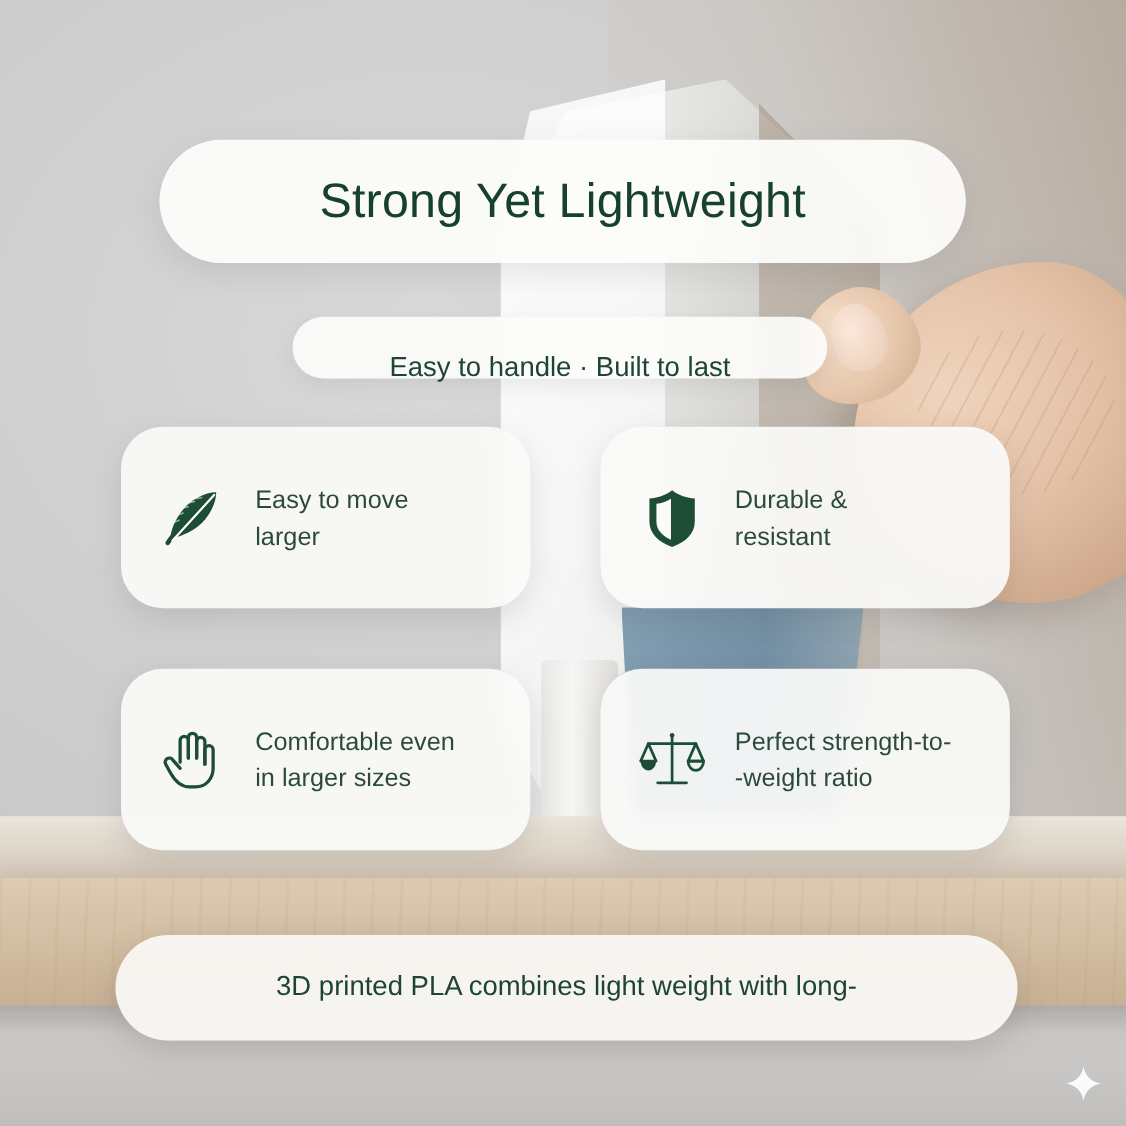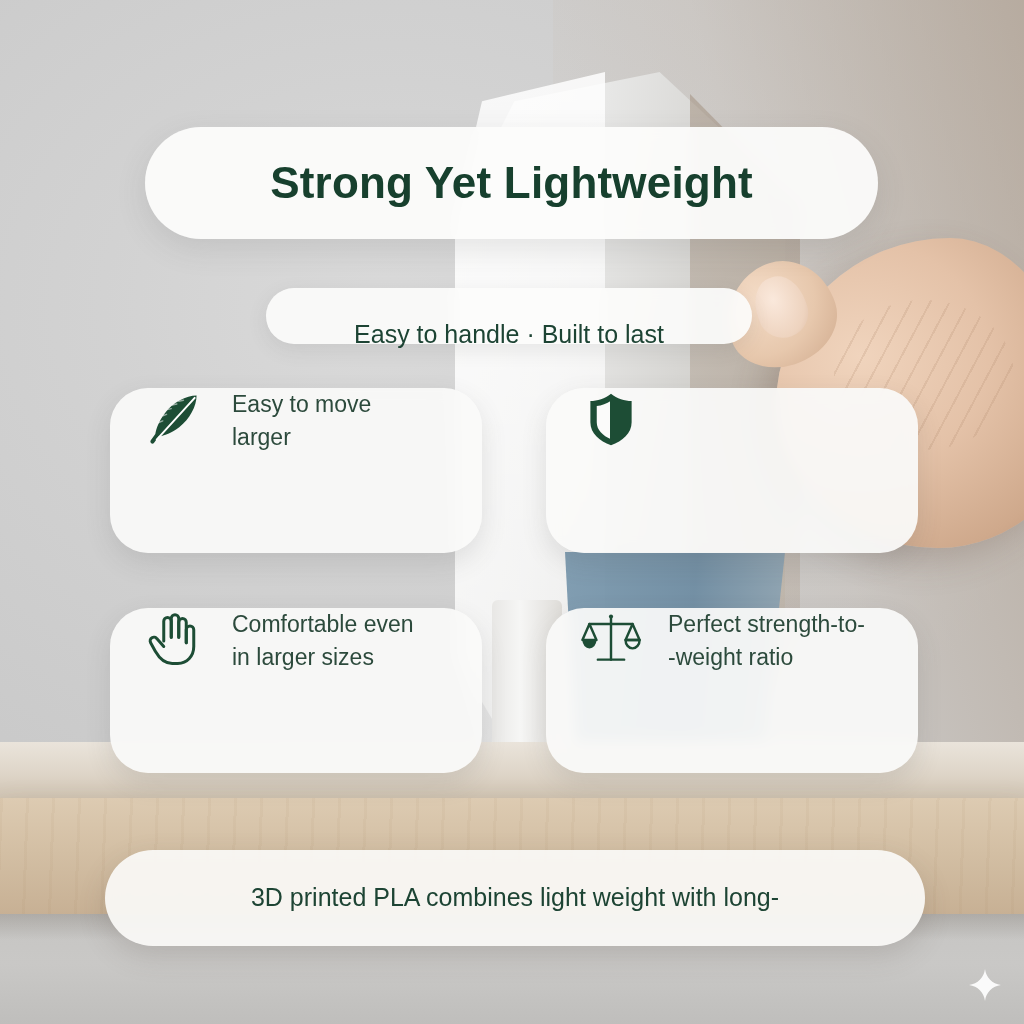--- a/index.html
+++ b/index.html
@@ -144,21 +144,21 @@
     left: 145px; top: 127px;
     width: 733px; height: 112px;
     border-radius: 56px;
     background: rgba(252,252,251,.94);
     backdrop-filter: blur(7px);
     box-shadow: 0 10px 30px rgba(80,80,80,.13);
     display: flex; align-items: center; justify-content: center;
   }
   .title-text {
     font-size: 44px;
-    font-weight: 700;
+    font-weight: 400;
     color: #17402e;
     letter-spacing: .2px;
     white-space: nowrap;
   }
 
   .pill-sub {
     position: absolute;
     left: 266px; top: 288px;
     width: 486px; height: 56px;
     border-radius: 28px;
@@ -184,21 +184,21 @@
     column-gap: 64px;
     row-gap: 55px;
   }
 
   .feature-card {
     border-radius: 38px;
     background: rgba(250,250,249,.93);
     backdrop-filter: blur(7px);
     box-shadow: 0 10px 26px rgba(80,80,80,.14);
     display: flex;
-    align-items: flex-start;
+    align-items: center;
     padding: 0 26px 0 34px;
     gap: 26px;
   }
   .feature-icon {
     flex: 0 0 62px;
     width: 62px; height: 62px;
     display: flex; align-items: center; justify-content: center;
   }
   .feature-icon svg { width: 60px; height: 60px; display: block; }
   .feature-label {
@@ -280,20 +280,24 @@
       </span>
     </div>
 
     <div class="feature-card">
       <span class="feature-icon">
         <svg viewBox="0 0 64 64" fill="none">
           <path d="M32 5c6.5 5.2 14.5 7.6 22 7.9v22.6C54 47.2 44.4 55.6 32 60 19.6 55.6 10 47.2 10 35.5V12.9C17.5 12.6 25.5 10.2 32 5z" fill="#1d4d35"></path>
           <path d="M32 12.5c-4.6 3.3-10 5.1-15.2 5.6v17.4c0 8.2 6.4 14.5 15.2 18V12.5z" fill="#fbfbfa"></path>
           <path d="M32 8v50" stroke="#1d4d35" stroke-width="2.2"></path>
         </svg>
+      </span>
+      <span class="feature-label">
+        <span>Durable &amp;</span><br>
+        <span>resistant</span>
       </span>
     </div>
 
     <div class="feature-card">
       <span class="feature-icon">
         <svg viewBox="0 0 64 64" fill="none" stroke="#1d4d35" stroke-width="3.2" stroke-linecap="round" stroke-linejoin="round">
           <path d="M20 34V13a4 4 0 018 0v17"></path>
           <path d="M28 30V10a4 4 0 018 0v20"></path>
           <path d="M36 30V14a4 4 0 018 0v22"></path>
           <path d="M44 36V22a4 4 0 018 0v18c0 10-7 18-17 18h-6c-9 0-14-6-18-13l-5-9a4 4 0 016.8-4.2L20 40"></path>

